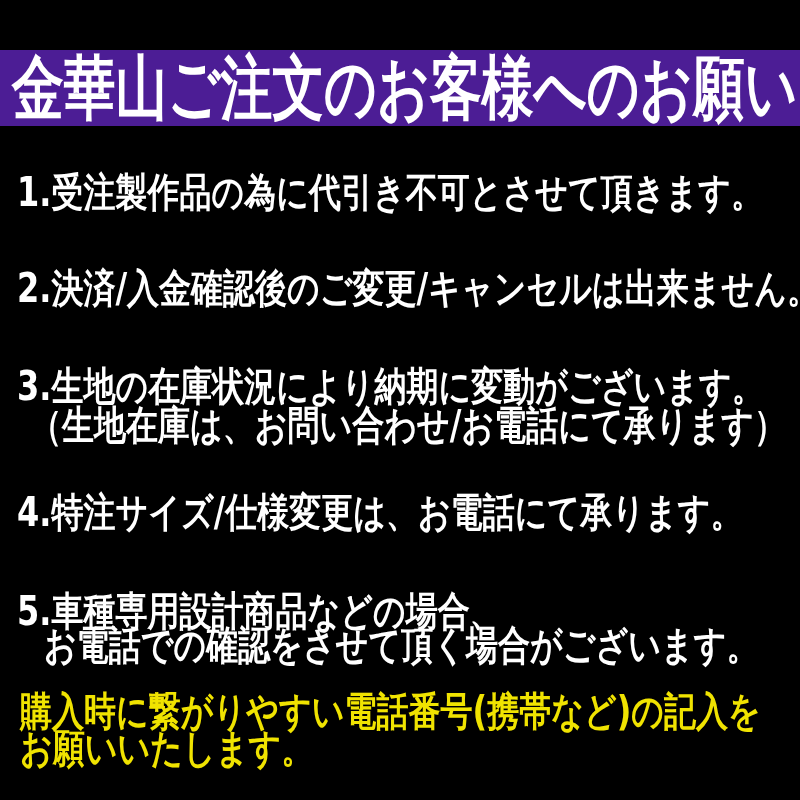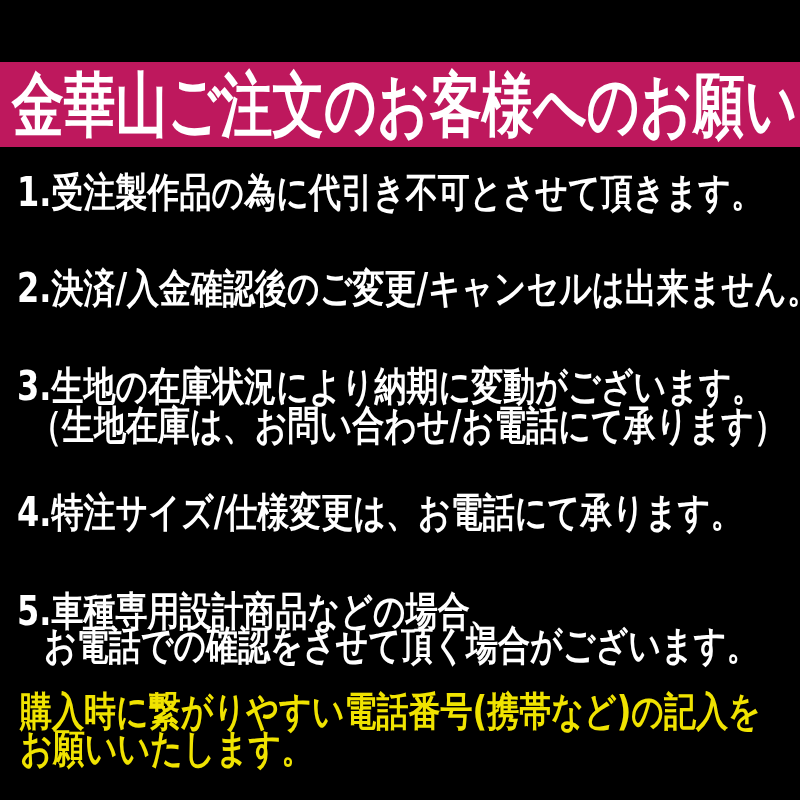--- a/index.html
+++ b/index.html
@@ -10,25 +10,25 @@
   #screen {
     position: relative;
     width: 800px;
     height: 800px;
     background: #000000;
     overflow: hidden;
     font-family: "DejaVu Sans", "Liberation Sans", sans-serif;
   }
   .banner {
     position: absolute;
-    top: 62px;
+    top: 50px;
     left: 0;
     width: 800px;
-    height: 85px;
-    background: #be185d;
+    height: 76px;
+    background: #4c1d95;
   }
   .banner-title {
     position: absolute;
     left: 12px;
     top: 50%;
     transform: translateY(-50%) scaleX(0.74);
     transform-origin: 0 50%;
     font-size: 70px;
     line-height: 1;
     font-weight: bold;

